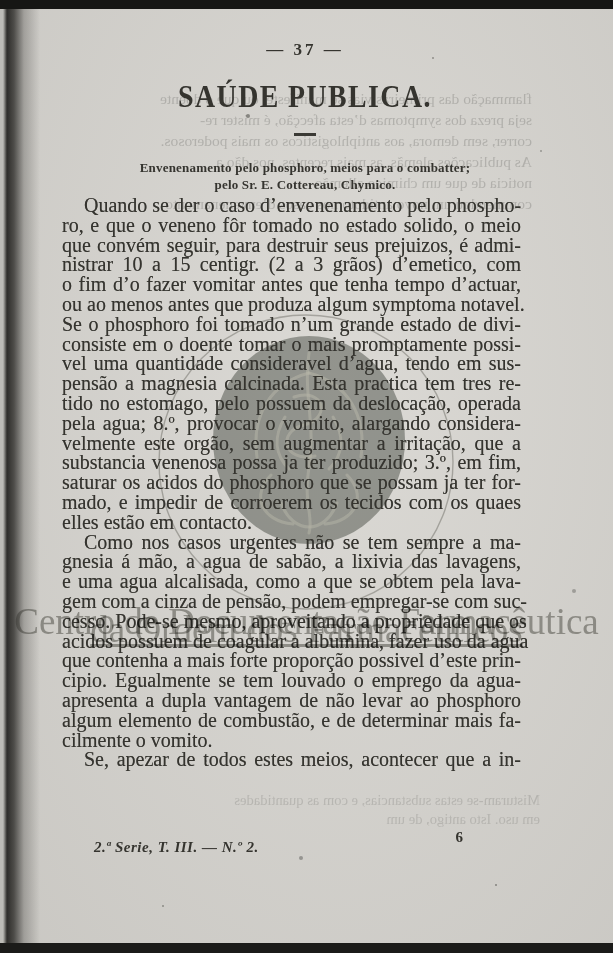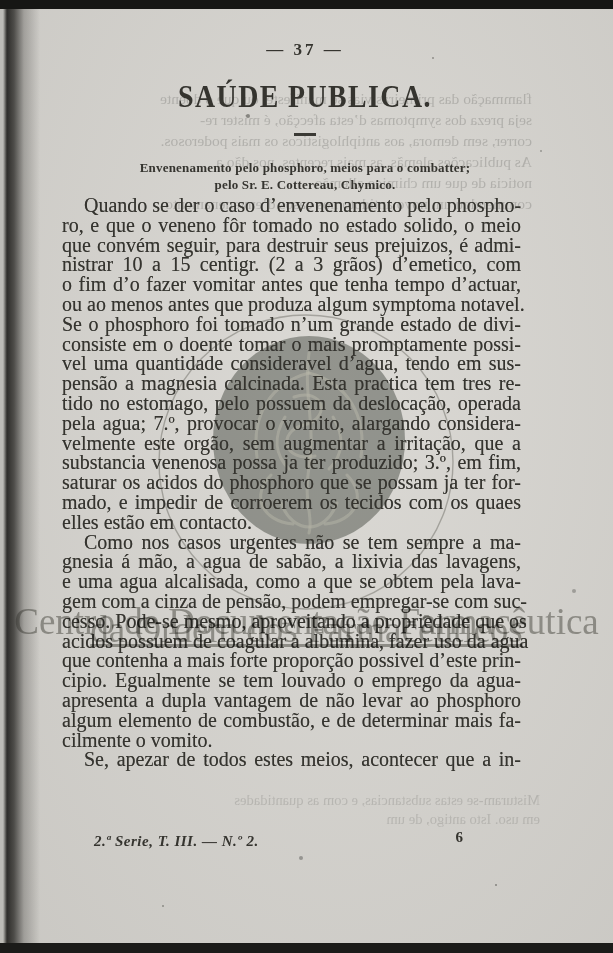--- a/index.html
+++ b/index.html
@@ -36,21 +36,21 @@
   .divider{position:absolute;top:133px;left:294px;width:22px;height:3px;background:#3a3934;z-index:3;}
   .article-heading{top:160px;font-size:13px;font-weight:bold;line-height:16.5px;letter-spacing:0.2px;}
   
   .body-text{position:absolute;top:194px;left:62px;width:459px;z-index:3;font-size:20px;
     text-shadow:0 0 0.4px rgba(53,52,47,0.55);}
   .line{height:19.8px;text-align:justify;text-align-last:justify;white-space:nowrap;}
   .line.indent{text-indent:22px;}
   .line.endline{text-align-last:left;}
   
   .footer{position:absolute;top:829px;left:62px;width:459px;z-index:3;font-size:15px;}
-  .imprint{position:absolute;left:32px;top:4px;font-style:italic;font-weight:bold;letter-spacing:0.5px;}
+  .imprint{position:absolute;left:32px;top:10px;font-style:italic;font-weight:bold;letter-spacing:0.5px;}
   .signature{position:absolute;right:58px;top:0;font-weight:bold;}
   
   .watermark{position:absolute;left:0;width:613px;text-align:center;z-index:5;
     color:rgba(118,118,112,0.62);mix-blend-mode:multiply;font-size:37px;white-space:nowrap;}
   .wm1{top:600px;}
   .wm2{top:608px;text-decoration:underline;}
 </style>
 </head>
 <body>
 
@@ -99,21 +99,21 @@
         <div class="line">ro, e que o veneno fôr tomado no estado solido, o meio</div>
         <div class="line">que convém seguir, para destruir seus prejuizos, é admi-</div>
         <div class="line">nistrar 10 a 15 centigr. (2 a 3 grãos) d’emetico, com</div>
         <div class="line">o fim d’o fazer vomitar antes que tenha tempo d’actuar,</div>
         <div class="line">ou ao menos antes que produza algum symptoma notavel.</div>
         <div class="line">Se o phosphoro foi tomado n’um grande estado de divi-</div>
         <div class="line">consiste em o doente tomar o mais promptamente possi-</div>
         <div class="line">vel uma quantidade consideravel d’agua, tendo em sus-</div>
         <div class="line">pensão a magnesia calcinada. Esta practica tem tres re-</div>
         <div class="line">tido no estomago, pelo possuem da deslocação, operada</div>
-        <div class="line">pela agua; 7.º, provocar o vomito, alargando considera-</div>
+        <div class="line">pela agua; 8.º, provocar o vomito, alargando considera-</div>
         <div class="line">velmente este orgão, sem augmentar a irritação, que a</div>
         <div class="line">substancia venenosa possa ja ter produzido; 3.º, em fim,</div>
         <div class="line">saturar os acidos do phosphoro que se possam ja ter for-</div>
         <div class="line">mado, e impedir de corroerem os tecidos com os quaes</div>
         <div class="line endline">elles estão em contacto.</div>
       </div>
       <div class="para">
         <div class="line indent">Como nos casos urgentes não se tem sempre a ma-</div>
         <div class="line">gnesia á mão, a agua de sabão, a lixivia das lavagens,</div>
         <div class="line">e uma agua alcalisada, como a que se obtem pela lava-</div>

